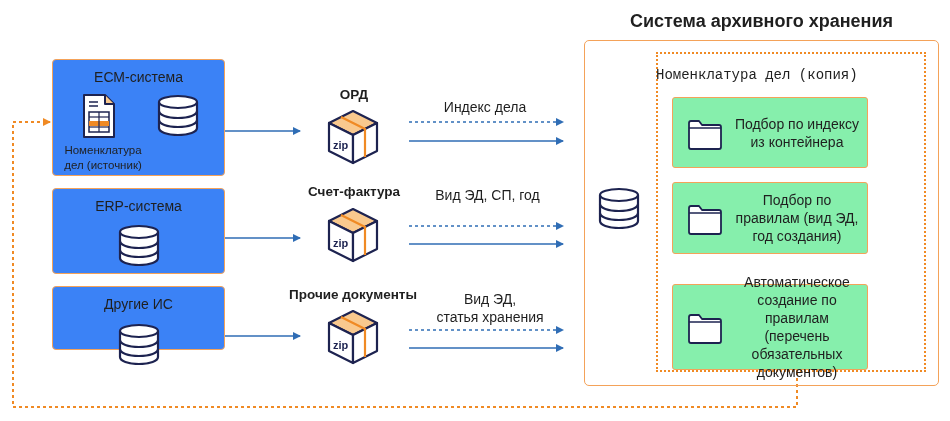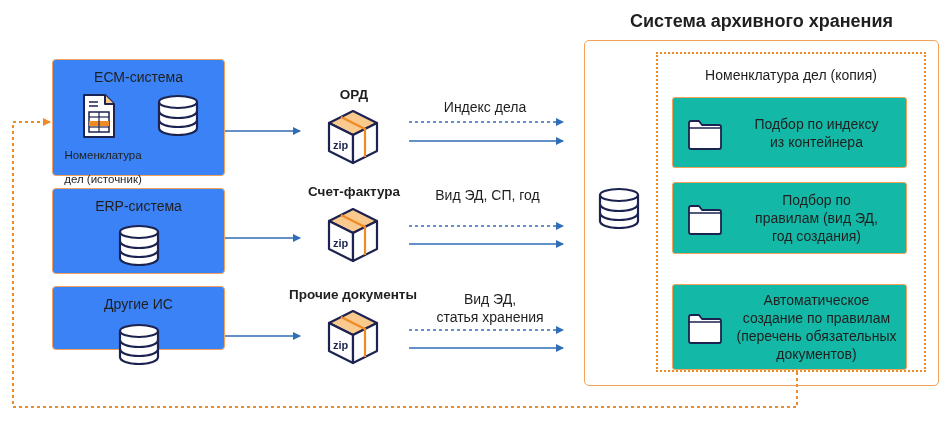--- a/index.html
+++ b/index.html
@@ -8,21 +8,21 @@
   .abs { position: absolute; }
   .src-box { position: absolute; left: 52px; width: 173px; background: #3b82f6;
              border: 1.5px solid #f4a259; border-radius: 4px; box-sizing: border-box; }
   .src-title { position: absolute; left: 0; right: 0; text-align: center; font-size: 14px; }
   .pkg-title { position: absolute; font-size: 13.5px; font-weight: bold; text-align: center; }
   .flow-label { position: absolute; font-size: 14px; text-align: center; line-height: 18px; }
   .archive-box { position: absolute; left: 584px; top: 40px; width: 355px; height: 346px;
                  border: 1.5px solid #f4a259; border-radius: 5px; box-sizing: border-box; }
   .nom-box { position: absolute; left: 656px; top: 52px; width: 270px; height: 320px;
              border: 2px dotted #f08a24; box-sizing: border-box; }
-  .rule-box { position: absolute; left: 672px; width: 235px; background: #14b8a6;
+  .rule-box { position: absolute; left: 672px; width: 196px; background: #86efac;
               border: 1.5px solid #f4a259; border-radius: 3px; box-sizing: border-box; }
   .rule-text { position: absolute; left: 60px; right: 6px; top: 0; bottom: 0;
                display: flex; align-items: center; justify-content: center;
                text-align: center; font-size: 14px; line-height: 18px; }
   svg.overlay { position: absolute; left: 0; top: 0; }
 </style>
 </head>
 <body>
 
 <svg class="overlay" width="950" height="421">
@@ -63,21 +63,21 @@
     <line x1="18" y1="19" x2="18" y2="39" stroke="#1d2350" stroke-width="1.2"></line>
   </svg>
   <svg class="abs" style="left:104px;top:34px;" width="42" height="42" viewBox="0 0 42 42">
     <g fill="#fff" stroke="#1d2350" stroke-width="2.2">
       <path d="M2,8 V34 C2,38 10,41 21,41 C32,41 40,38 40,34 V8"></path>
       <ellipse cx="21" cy="8" rx="19" ry="6"></ellipse>
       <path d="M2,17 C2,21 10,24 21,24 C32,24 40,21 40,17" fill="none"></path>
       <path d="M2,26 C2,30 10,33 21,33 C32,33 40,30 40,26" fill="none"></path>
     </g>
   </svg>
-  <div class="abs" style="left:4px;top:83px;width:92px;text-align:center;font-size:11.5px;line-height:24px;white-space:pre-line;">Номенклатура
+  <div class="abs" style="left:4px;top:83px;width:92px;text-align:center;font-size:11.5px;line-height:15px;white-space:pre-line;">Номенклатура
 дел (источник)</div>
 </div>
 
 <div class="src-box" style="top:188px;height:86px;">
   <div class="src-title" style="top:9px;">ERP-система</div>
   <svg class="abs" style="left:65px;top:35px;" width="42" height="42" viewBox="0 0 42 42">
     <g fill="#fff" stroke="#1d2350" stroke-width="2.2">
       <path d="M2,8 V34 C2,38 10,41 21,41 C32,41 40,38 40,34 V8"></path>
       <ellipse cx="21" cy="8" rx="19" ry="6"></ellipse>
       <path d="M2,17 C2,21 10,24 21,24 C32,24 40,21 40,17" fill="none"></path>
@@ -133,21 +133,21 @@
 <div class="archive-box"></div>
 <svg class="abs" style="left:598px;top:187px;" width="42" height="42" viewBox="0 0 42 42">
   <g fill="#fff" stroke="#1d2350" stroke-width="2.2">
     <path d="M2,8 V34 C2,38 10,41 21,41 C32,41 40,38 40,34 V8"></path>
     <ellipse cx="21" cy="8" rx="19" ry="6"></ellipse>
     <path d="M2,17 C2,21 10,24 21,24 C32,24 40,21 40,17" fill="none"></path>
     <path d="M2,26 C2,30 10,33 21,33 C32,33 40,30 40,26" fill="none"></path>
   </g>
 </svg>
 <div class="nom-box"></div>
-<div class="abs" style="left:656px;top:67px;width:270px;text-align:center;font-size:14px;">Номенклатура дел (копия)</div>
+<div class="abs" style="left:656px;top:67px;width:270px;font-size:14px;font-family:Liberation Mono, monospace;">Номенклатура дел (копия)</div>
 
 <div class="rule-box" style="top:97px;height:71px;">
   <svg class="abs" style="left:14px;top:22px;" width="36" height="30" viewBox="0 0 36 30">
     <path d="M2,3 Q2,1 4,1 H12 L15,5 H32 Q34,5 34,7 V27 Q34,29 32,29 H4 Q2,29 2,27 Z" fill="#fff" stroke="#1d2350" stroke-width="1.8" stroke-linejoin="round"></path>
     <line x1="2" y1="8" x2="34" y2="8" stroke="#1d2350" stroke-width="1.5"></line>
   </svg>
   <div class="rule-text" style="white-space:pre-line;">Подбор по индексу
 из контейнера</div>
 </div>
 

